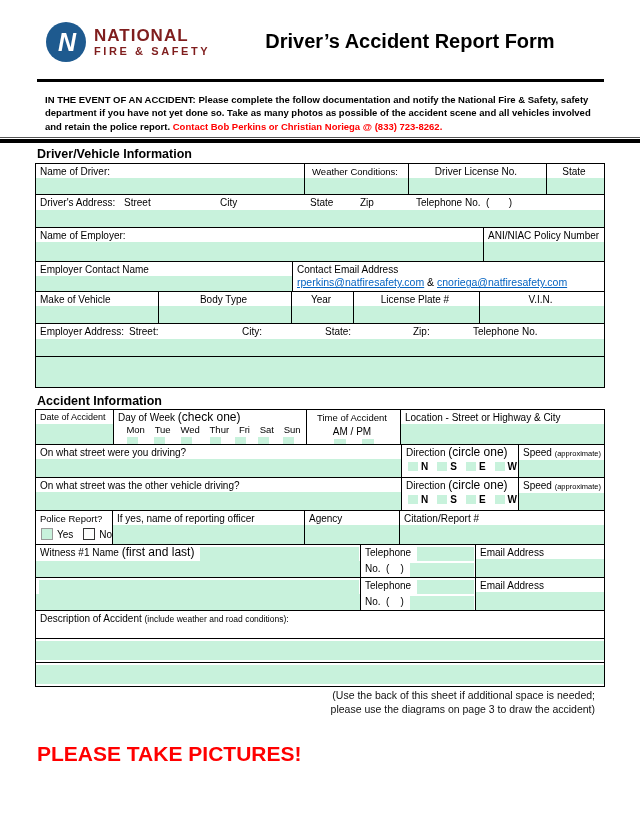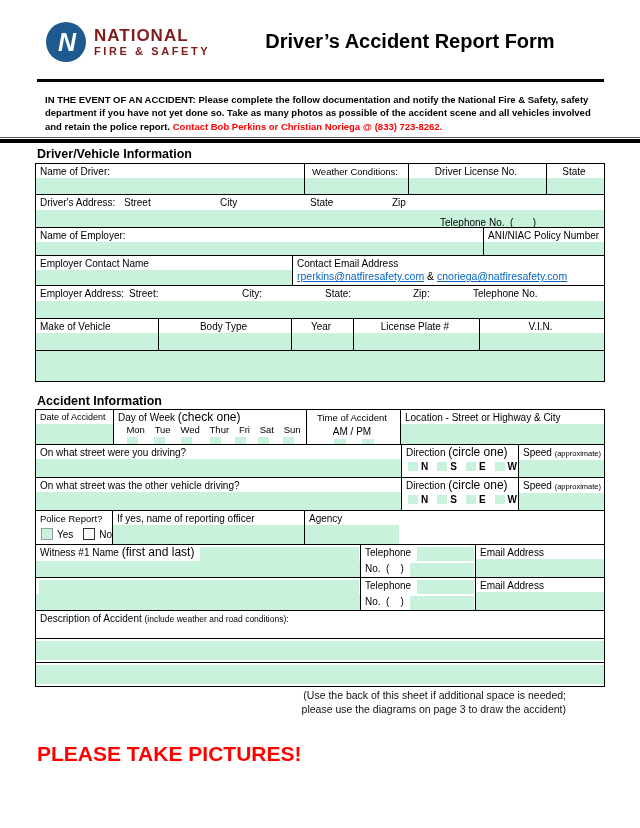--- a/index.html
+++ b/index.html
@@ -54,21 +54,21 @@
   .dirgrp{ display:flex; align-items:center; gap:3px; }
   .dirbox{ width:10px; height:9px; }
   .dirltr{ font-size:10px; font-weight:bold; }
   .ckrow{ display:flex; align-items:center; gap:10px; padding:3px 0 0 5px; }
   .ckgrp{ display:flex; align-items:center; gap:4px; font-size:10px; }
   .ckyes{ width:12px; height:12px; background:#C8F2DC; border:1px solid #9a9a9a; }
   .ckno{ width:12px; height:12px; background:#fdfefd; border:1.6px solid #333; }
   .greenrow .gfill{ flex:1 1 auto; background:#C8F2DC; margin:2px 0; }
 
   
-  .note{ position:absolute; left:286px; top:688px; width:280px; text-align:right;
+  .note{ position:absolute; left:315px; top:688px; width:280px; text-align:right;
          font-size:10.5px; line-height:14px; color:#111; }
   .cta{ position:absolute; left:37px; top:742px; font-size:21px; font-weight:bold; color:#FF0000; }
 </style>
 </head>
 <body>
 
 <div class="page">
 
   <div class="logo">
     <span>
@@ -111,86 +111,86 @@
       </div>
     </div>
 
     <div class="tr" style="height:33px;">
       <div class="td" style="flex:1;">
         <div class="addr">
           <span style="left:4px;">Driver's Address:</span>
           <span style="left:88px;">Street</span>
           <span style="left:184px;">City</span>
           <span style="left:274px;">State</span>
-          <span style="left:356px;">Zip</span>
-          <span style="left:404px;margin-top:20px;">Telephone No.  (       )</span>
-        </div>
-        <div class="fill"></div>
-      </div>
-    </div>
-
-    <div class="tr" style="height:28px;">
+          <span style="left:324px;">Zip</span>
+          <span style="left:380px;">Telephone No.  (       )</span>
+        </div>
+        <div class="fill"></div>
+      </div>
+    </div>
+
+    <div class="tr" style="height:34px;">
       <div class="td" style="width:447px;">
         <span class="lbl">Name of Employer:</span>
         <div class="fill"></div>
       </div>
       <div class="td" style="flex:1;">
         <span class="lbl">ANI/NIAC Policy Number</span>
         <div class="fill"></div>
       </div>
     </div>
 
     <div class="tr" style="height:30px;">
       <div class="td" style="width:256px;">
         <span class="lbl">Employer Contact Name</span>
         <div class="fill"></div>
       </div>
       <div class="td" style="flex:1;">
         <span class="lbl">Contact Email Address</span>
         <div class="links-line"><span class="link">rperkins@natfiresafety.com</span><span class="pre"> &amp; </span><span class="link">cnoriega@natfiresafety.com</span></div>
+      </div>
+    </div>
+
+    <div class="tr" style="height:32px;">
+      <div class="td" style="width:122px;">
+        <span class="lbl">Make of Vehicle</span>
+        <div class="fill"></div>
+      </div>
+      <div class="td" style="width:133px;">
+        <span class="lbl c">Body Type</span>
+        <div class="fill"></div>
+      </div>
+      <div class="td" style="width:62px;">
+        <span class="lbl c">Year</span>
+        <div class="fill"></div>
+      </div>
+      <div class="td" style="width:126px;">
+        <span class="lbl c">License Plate #</span>
+        <div class="fill"></div>
+      </div>
+      <div class="td" style="flex:1;">
+        <span class="lbl c">V.I.N.</span>
+        <div class="fill"></div>
       </div>
     </div>
 
     <div class="tr" style="height:33px;">
       <div class="td" style="flex:1;">
         <div class="addr">
           <span style="left:4px;">Employer Address:</span>
           <span style="left:93px;">Street:</span>
           <span style="left:206px;">City:</span>
           <span style="left:289px;">State:</span>
           <span style="left:377px;">Zip:</span>
           <span style="left:437px;">Telephone No.</span>
         </div>
         <div class="fill"></div>
       </div>
     </div>
 
-    <div class="tr" style="height:32px;">
-      <div class="td" style="width:122px;">
-        <span class="lbl">Make of Vehicle</span>
-        <div class="fill"></div>
-      </div>
-      <div class="td" style="width:133px;">
-        <span class="lbl c">Body Type</span>
-        <div class="fill"></div>
-      </div>
-      <div class="td" style="width:62px;">
-        <span class="lbl c">Year</span>
-        <div class="fill"></div>
-      </div>
-      <div class="td" style="width:126px;">
-        <span class="lbl c">License Plate #</span>
-        <div class="fill"></div>
-      </div>
-      <div class="td" style="flex:1;">
-        <span class="lbl c">V.I.N.</span>
-        <div class="fill"></div>
-      </div>
-    </div>
-
     <div class="tr" style="height:31px;">
       <div class="td" style="flex:1;">
         <div class="fill"></div>
       </div>
     </div>
   </div>
 
   <div class="sec-head" style="top:394px;">Accident Information</div>
 
   <div class="tbl" style="top:409px;">
@@ -326,20 +326,24 @@
         </div>
       </div>
       <div class="td" style="width:192px;">
         <span class="lbl">If yes, name of reporting officer</span>
         <div class="fill"></div>
       </div>
       <div class="td" style="width:95px;">
         <span class="lbl">Agency</span>
         <div class="fill"></div>
       </div>
+      <div class="td" style="flex:1;">
+        <span class="lbl">Citation/Report #</span>
+        <div class="fill"></div>
+      </div>
     </div>
 
     <div class="tr" style="height:33px;">
       <div class="td" style="width:324px;">
         <div class="lrow">
           <span class="lbl"><span>Witness #1 Name</span> <span class="hint">(first and last)</span></span>
           <div class="strip"></div>
         </div>
         <div class="fill"></div>
       </div>

